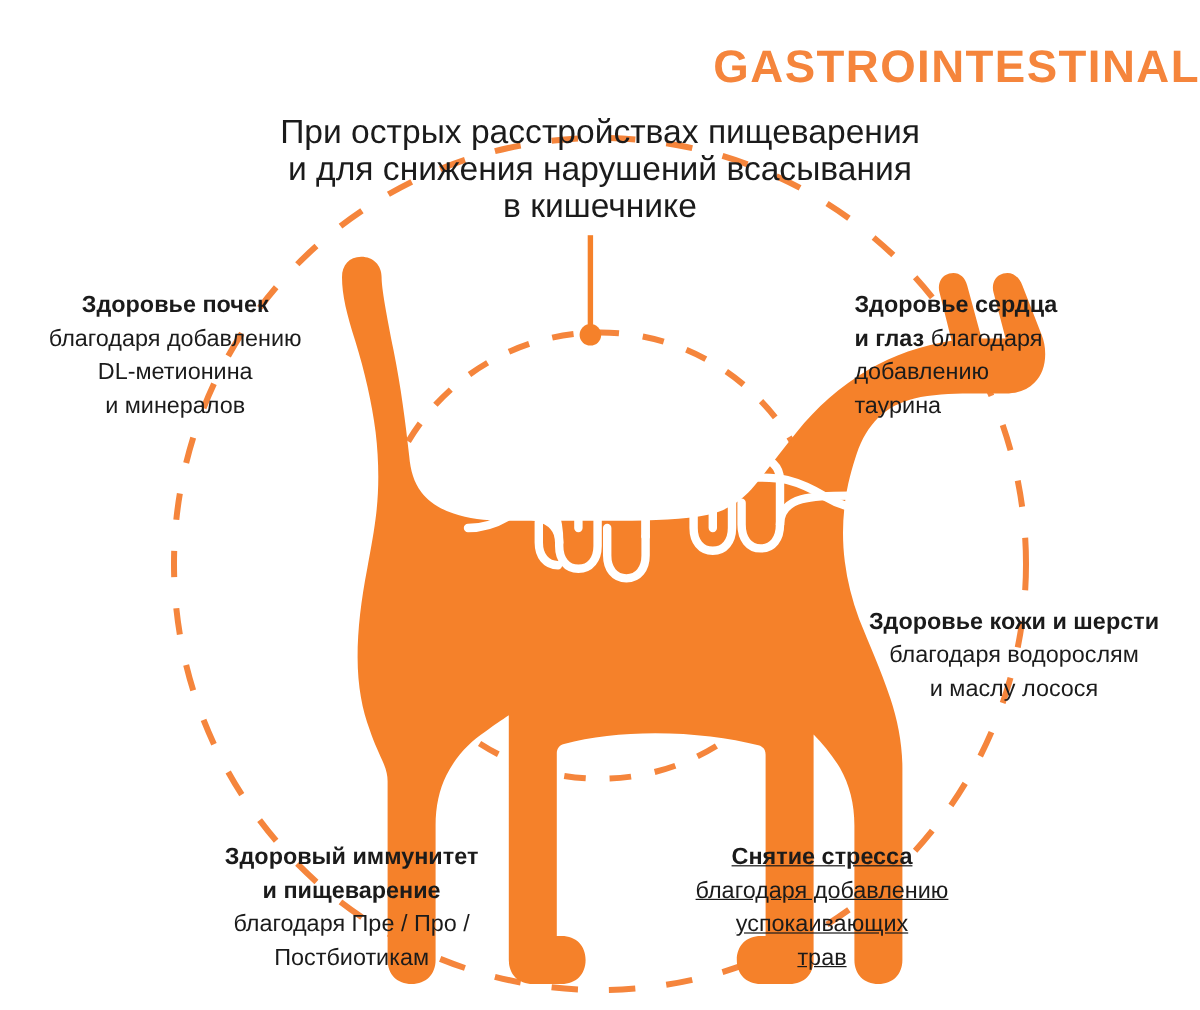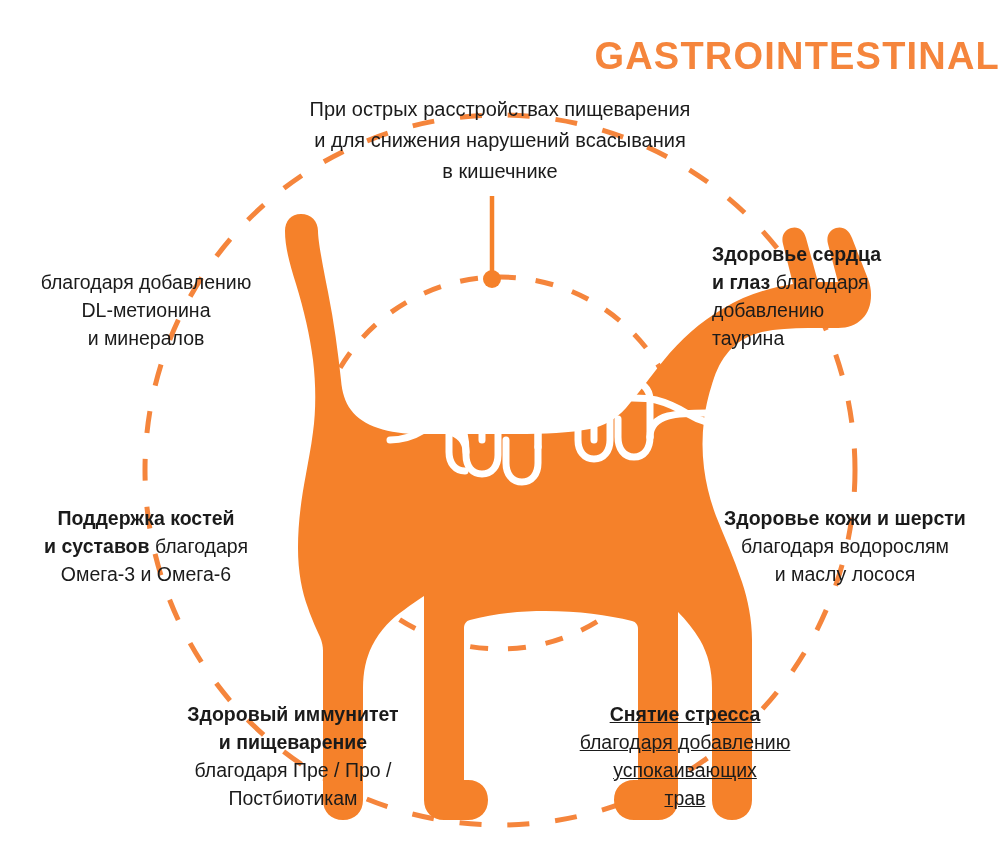--- a/index.html
+++ b/index.html
@@ -41,21 +41,21 @@
     color: #F5853C;
     line-height: 1.1;
   }
 
   .subtitle {
     position: absolute;
     left: 230px;
     top: 94px;
     width: 540px;
     text-align: center;
-    font-size: 20px;
+    font-size: 28px;
     line-height: 31px;
     color: #1b1b1b;
     white-space: pre-line;
   }
 
   .callout {
     position: absolute;
     font-size: 19.5px;
     line-height: 28px;
     color: #1b1b1b;
@@ -243,38 +243,33 @@
     </g>
   </svg>
 
   <div class="title">GASTROINTESTINAL</div>
 
   <div class="subtitle">При острых расстройствах пищеварения
 и для снижения нарушений всасывания
 в кишечнике</div>
 
   <div class="callout c-kidney">
-    <br>
+    <b>Здоровье почек</b><br>
     <span style="white-space:pre-line">благодаря добавлению
 DL-метионина
 и минералов</span>
   </div>
 
   <div class="callout c-heart">
     <b style="white-space:pre-line">Здоровье сердца
 и глаз</b><span style="white-space:pre-line"> благодаря
 добавлению
 таурина</span>
   </div>
 
-  <div class="callout c-bones">
-    <b style="white-space:pre-line">Поддержка костей
-и суставов</b><span style="white-space:pre-line"> благодаря
-Омега-3 и Омега-6</span>
-  </div>
 
   <div class="callout c-skin">
     <b>Здоровье кожи и шерсти</b><br>
     <span style="white-space:pre-line">благодаря водорослям
 и маслу лосося</span>
   </div>
 
   <div class="callout c-immunity">
     <b style="white-space:pre-line">Здоровый иммунитет
 и пищеварение</b><br>

